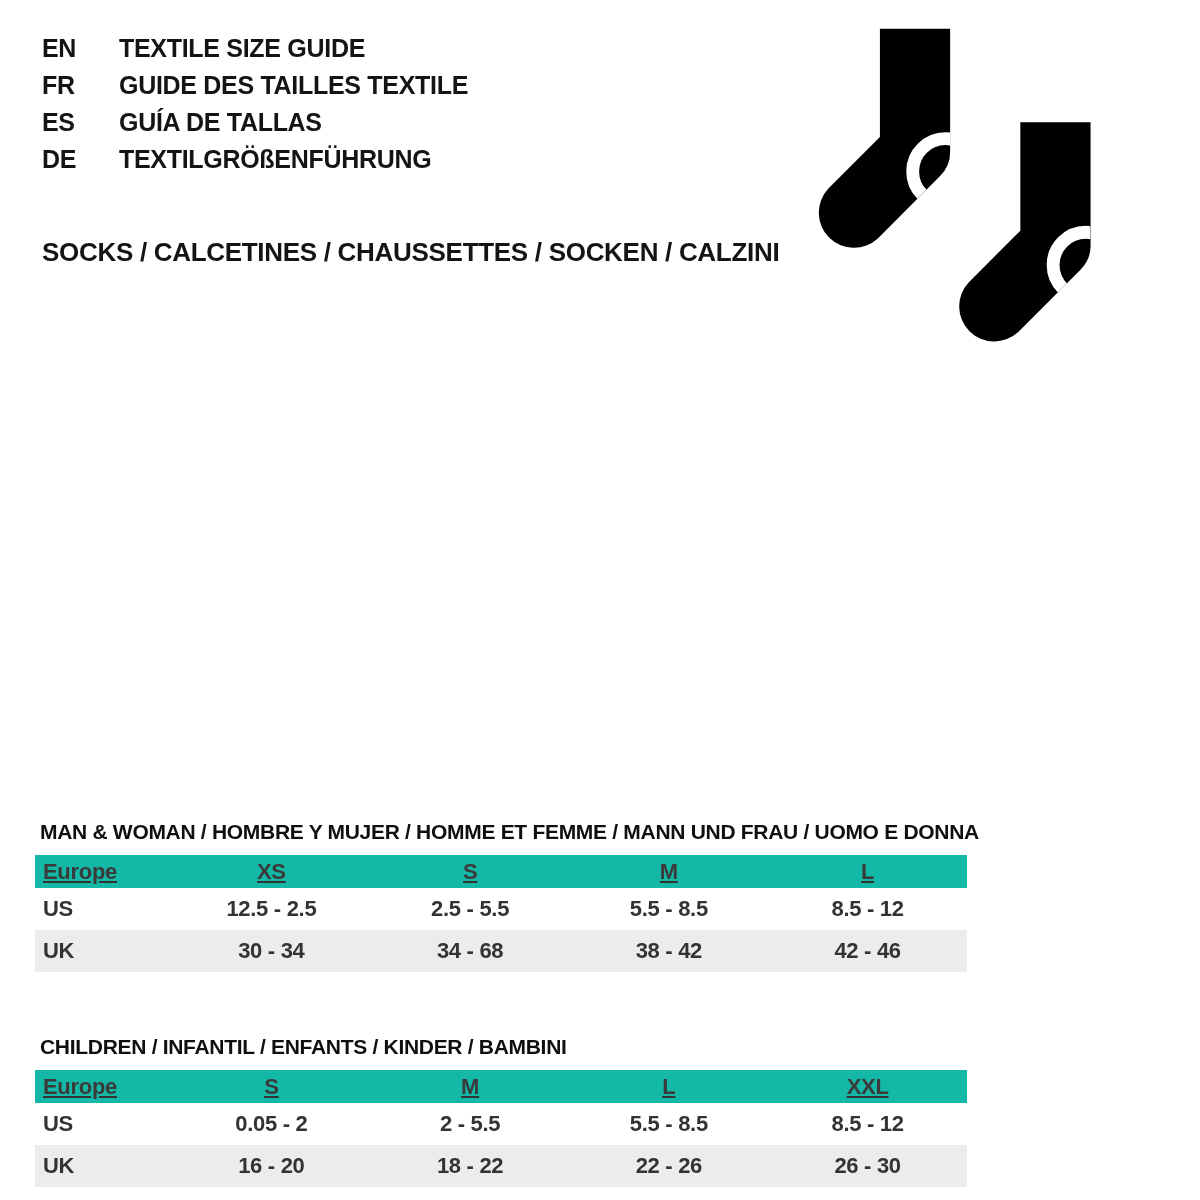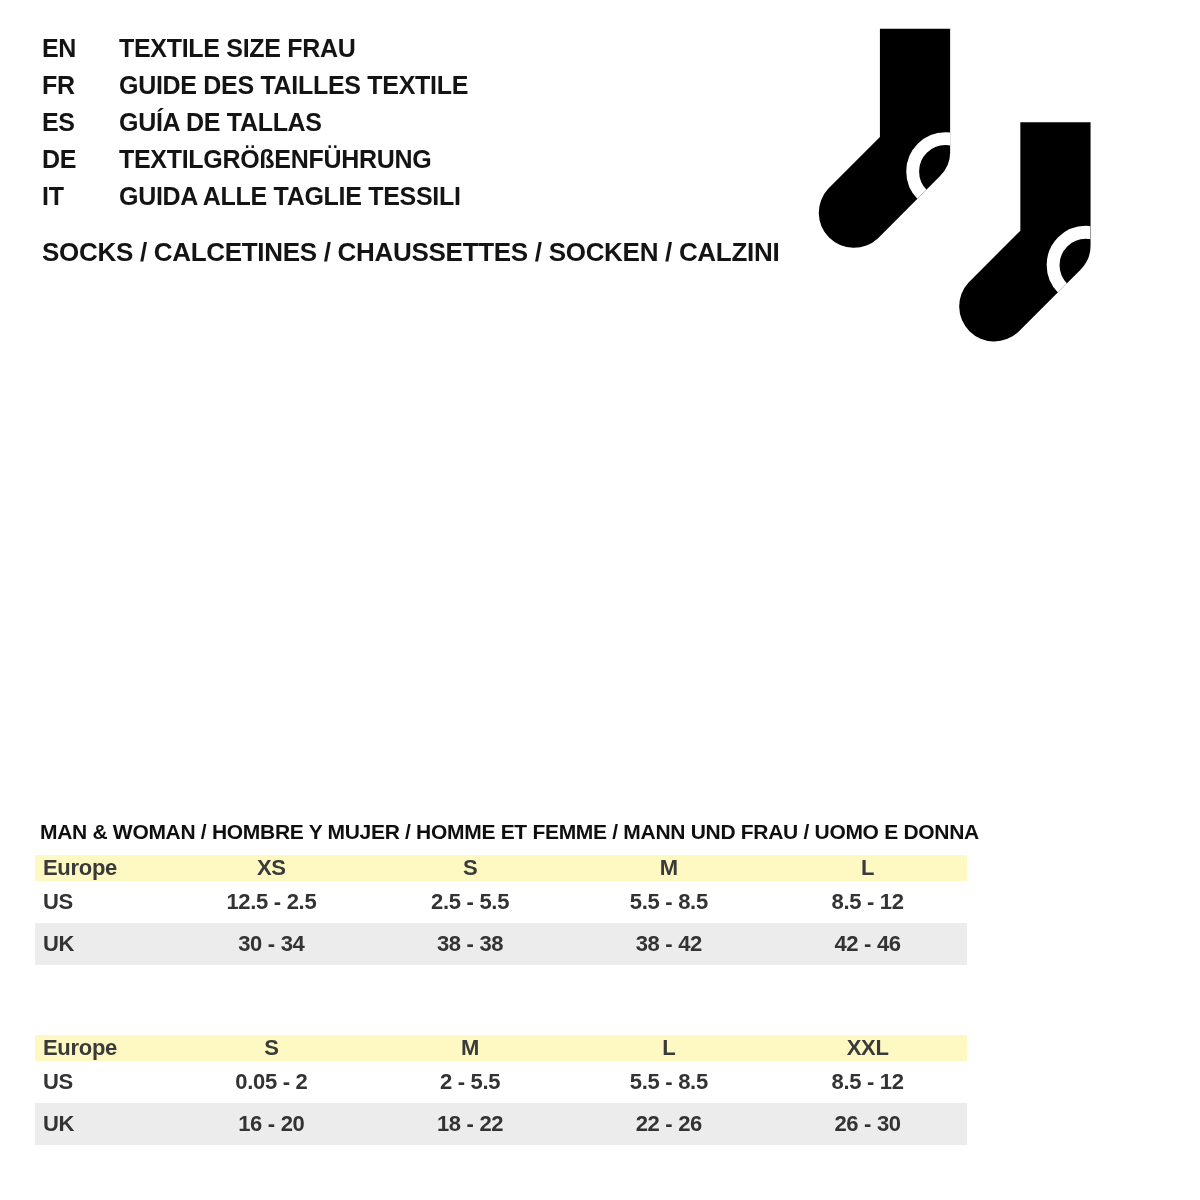--- a/index.html
+++ b/index.html
@@ -20,50 +20,46 @@
   .socks-icon-wrap{position:absolute;left:816px;top:24px;width:294px;height:330px;}
   .socks-icon-wrap svg{width:100%;height:100%;}
   .size-section{position:absolute;left:35px;width:932px;}
   .section-man{top:820px;}
   .section-children{top:1035px;}
   .section-title{font-size:21px;letter-spacing:-0.3px;color:#0f0f0f;margin:0 8px 11px 5px;white-space:nowrap;}
   table{width:100%;border-collapse:collapse;table-layout:fixed;font-size:22px;letter-spacing:-0.3px;color:#333333;}
   col.label-col{width:14.7%;}
   col.data-col{width:21.325%;}
   th,td{font-weight:bold;padding:0;}
-  thead tr{background:#fef9c3;height:26px;}
+  thead tr{background:#14b8a6;height:33px;text-decoration:underline;}
   thead th{color:#3a3a3a;}
   tbody tr{height:42px;}
   tbody tr.row-alt{background:#ececec;}
   .cell-label{text-align:left;padding-left:8px;}
   .cell-val{text-align:center;margin-top:25px;}
 </style>
 </head>
 <body>
 
 <div class="lang-block">
   <div class="lang-row">
     <span class="lang-code">EN</span>
-    <span class="lang-label">TEXTILE SIZE FRAU</span>
+    <span class="lang-label">TEXTILE SIZE GUIDE</span>
   </div>
   <div class="lang-row">
     <span class="lang-code">FR</span>
     <span class="lang-label">GUIDE DES TAILLES TEXTILE</span>
   </div>
   <div class="lang-row">
     <span class="lang-code">ES</span>
     <span class="lang-label">GUÍA DE TALLAS</span>
   </div>
   <div class="lang-row">
     <span class="lang-code">DE</span>
     <span class="lang-label">TEXTILGRÖßENFÜHRUNG</span>
-  </div>
-  <div class="lang-row">
-    <span class="lang-code">IT</span>
-    <span class="lang-label">GUIDA ALLE TAGLIE TESSILI</span>
   </div>
 </div>
 
 <div class="category-line">SOCKS / CALCETINES / CHAUSSETTES / SOCKEN / CALZINI</div>
 
 <div class="socks-icon-wrap">
   <svg viewBox="0 0 240 282" xmlns="http://www.w3.org/2000/svg" aria-hidden="true">
     <defs>
       <path id="sockpath" d="M45,0 L105,0 L105,106 Q105,117.4 96.2,126.2 L43.2,179.2 A30,30 0 0 1 0.8,136.8 L45,92.6 Z"></path>
       <clipPath id="sockclip">
@@ -104,29 +100,30 @@
       <tr>
         <td class="cell-label">US</td>
         <td class="cell-val">12.5 - 2.5</td>
         <td class="cell-val">2.5 - 5.5</td>
         <td class="cell-val">5.5 - 8.5</td>
         <td class="cell-val">8.5 - 12</td>
       </tr>
       <tr class="row-alt">
         <td class="cell-label">UK</td>
         <td class="cell-val">30 - 34</td>
-        <td class="cell-val">38 - 38</td>
+        <td class="cell-val">34 - 68</td>
         <td class="cell-val">38 - 42</td>
         <td class="cell-val">42 - 46</td>
       </tr>
     </tbody>
   </table>
 </div>
 
 <div class="size-section section-children">
+  <div class="section-title">CHILDREN / INFANTIL / ENFANTS / KINDER / BAMBINI</div>
   <table>
     <colgroup>
       <col class="label-col">
         <col class="data-col">
         <col class="data-col">
         <col class="data-col">
         <col class="data-col">
     </colgroup>
     <thead>
       <tr>

